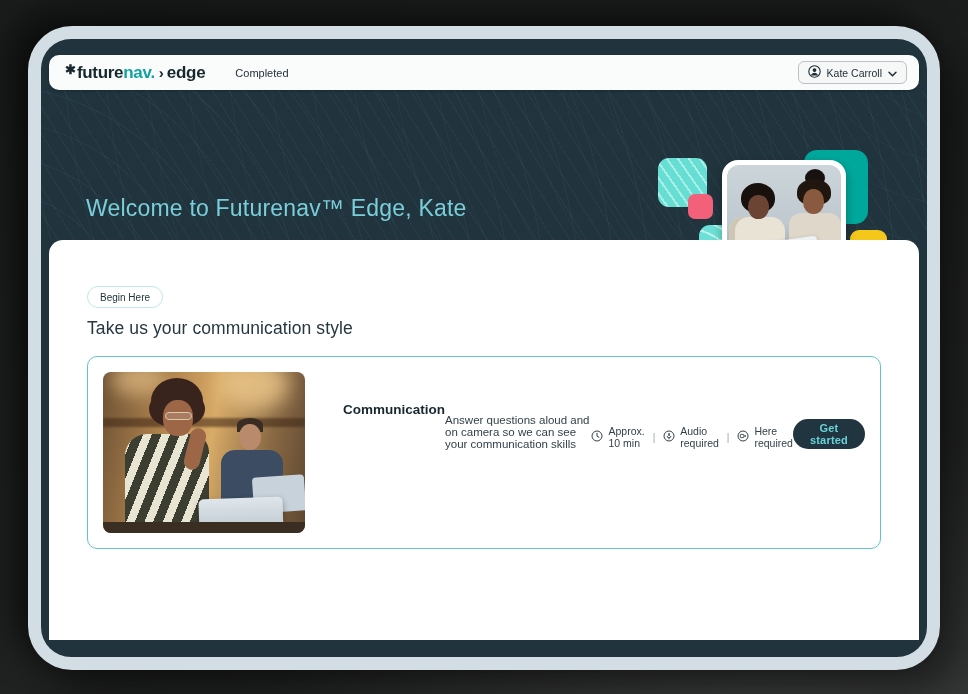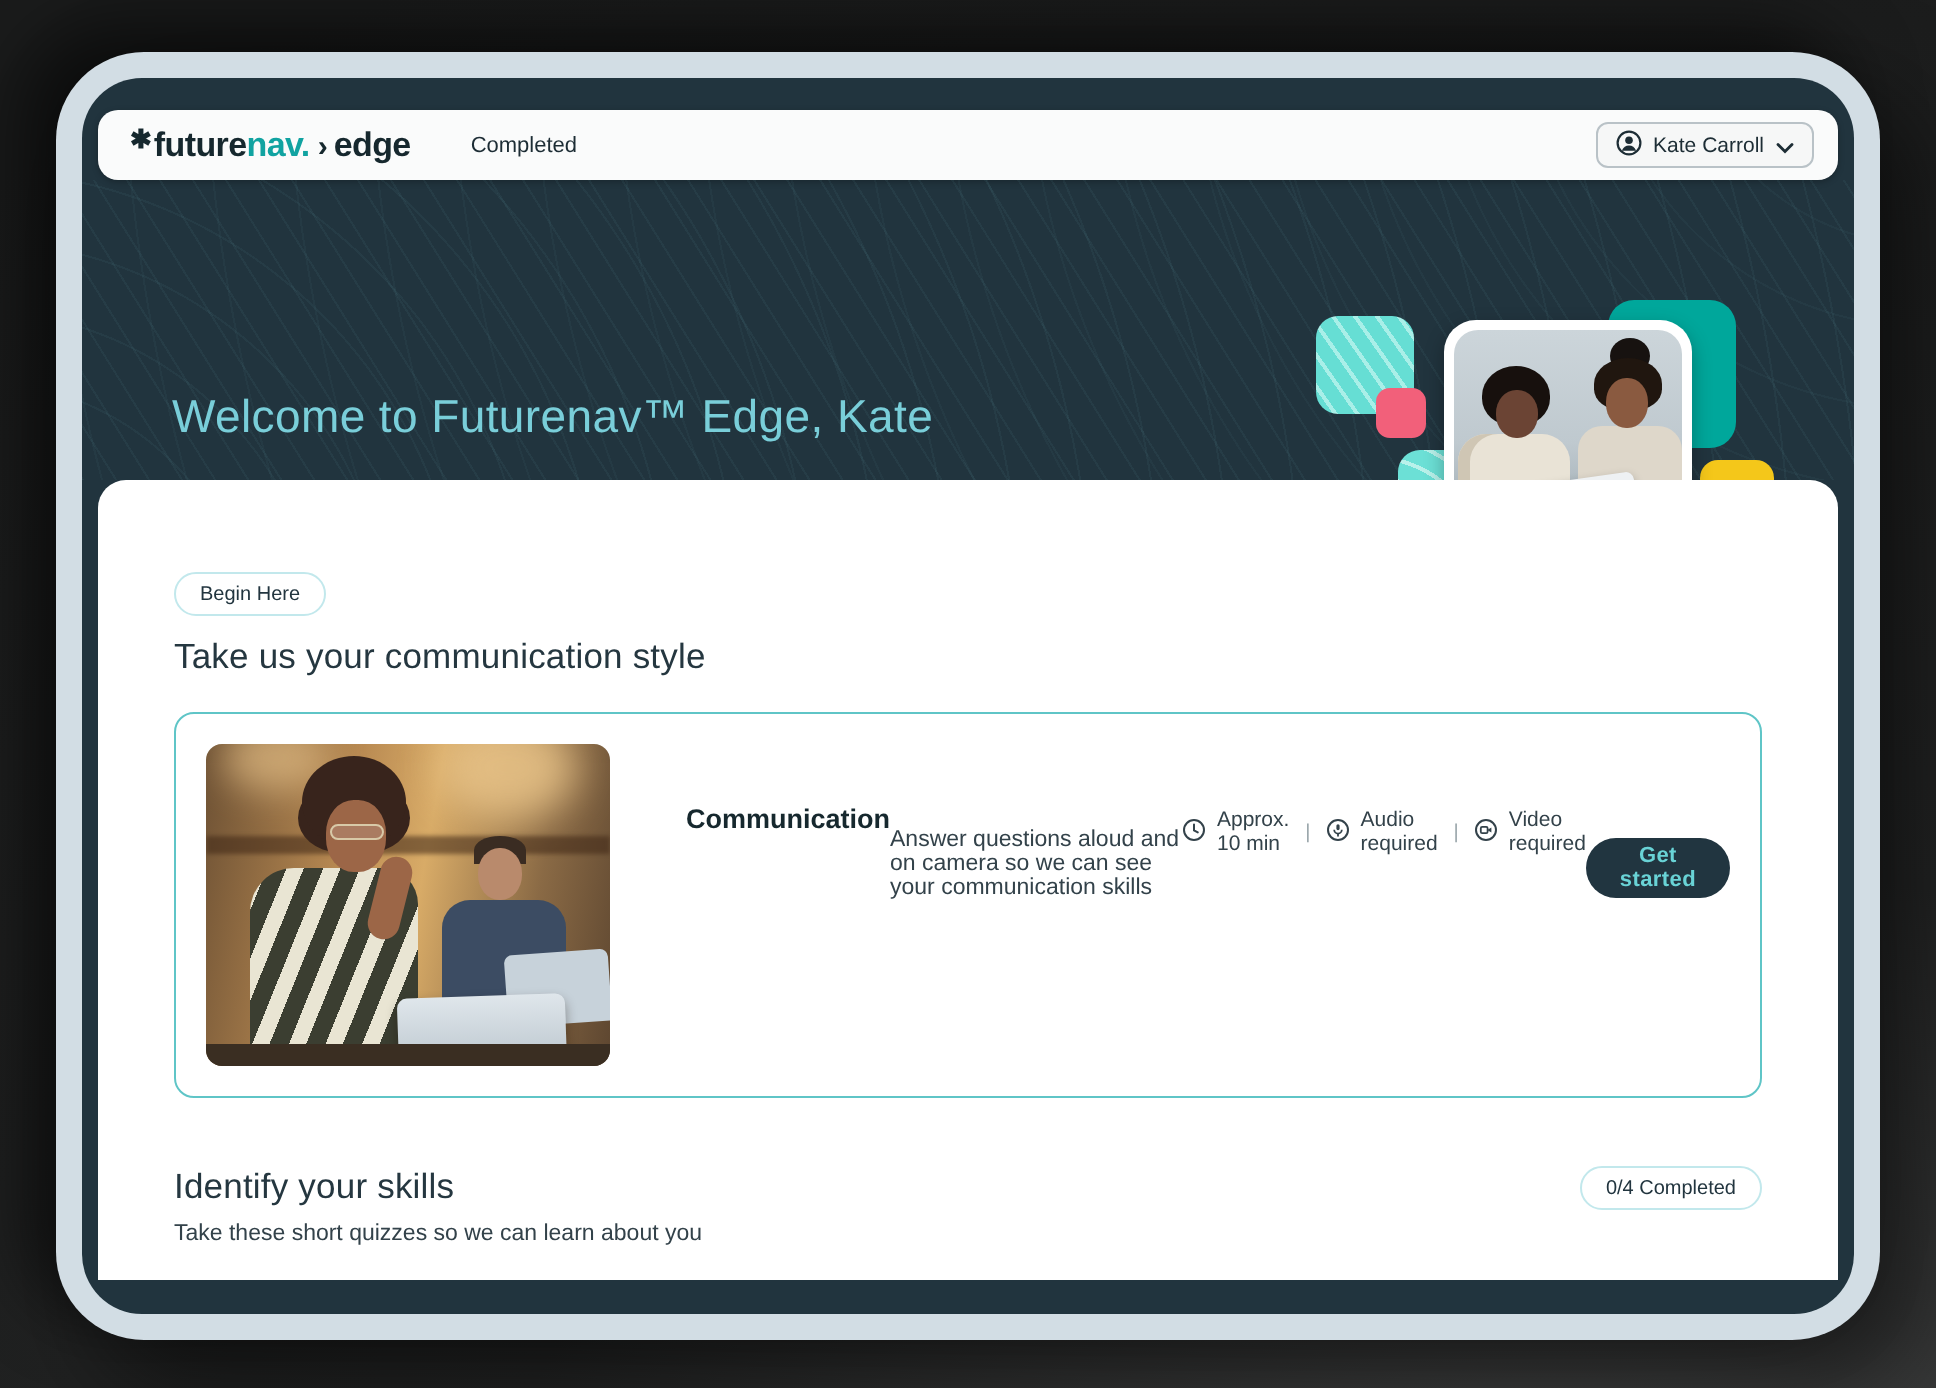--- a/index.html
+++ b/index.html
@@ -123,21 +123,21 @@
   .cp-body { left:22px; top:62px; width:84px; height:99px; border-radius:22px 18px 0 0;
     background:repeating-linear-gradient(112deg, #e9e5d3 0 8px, #3b3e31 8px 17px); }
   .cp-arm { left:84px; top:56px; width:16px; height:42px; border-radius:8px; background:#9c6647; transform:rotate(14deg); }
   .cp-laptop { left:96px; top:126px; width:84px; height:38px; border-radius:5px 5px 0 0;
     background:linear-gradient(180deg,#dfe6eb,#b9c4cc); transform:rotate(-2deg); box-shadow:0 3px 6px rgba(30,18,8,.4); }
   .cp-desk { left:0; top:150px; width:202px; height:12px; background:#3a2e22; }
 
   .card-body { padding:30px 0 0 38px; display:flex; align-items:flex-start; }
   .card-title { font-size:13.5px; font-weight:700; color:#16282e; }
   .card-desc { margin-top:12px; font-size:11.5px; color:#33424a; }
-  .meta-row { margin-top:2px; display:flex; align-items:center; gap:8px; font-size:10.5px; color:#33424a; }
+  .meta-row { margin-top:23px; display:flex; align-items:center; gap:8px; font-size:10.5px; color:#33424a; }
   .meta-item { display:flex; align-items:center; gap:5px; }
   .meta-div { color:#9aa6ab; font-size:10px; }
   .cta {
     margin-top:17px; height:30px; padding:0 17px; border:none; border-radius:16px;
     background:#213540; color:#69d3d6; font-size:11px; font-weight:700; cursor:pointer;
     font-family:"Liberation Sans", sans-serif; letter-spacing:.2px;
   }
 
   
   .skills-header { margin-top:34px; display:flex; align-items:flex-start; justify-content:space-between; }
@@ -248,33 +248,26 @@
               </span>
               <span class="meta-div">|</span>
               <span class="meta-item">
                 <span class="icon-svg">
                   <svg width="12" height="12" viewBox="0 0 12 12" fill="none">
                     <circle cx="6" cy="6" r="5" stroke="#33424a" stroke-width="1"></circle>
                     <rect x="3.4" y="4.4" width="3.4" height="3.2" rx="0.7" stroke="#33424a" stroke-width="0.9"></rect>
                     <path d="M7 5.7l1.7-1v2.6l-1.7-1z" fill="#33424a"></path>
                   </svg>
                 </span>
-                <span>Video required</span>
+                <span>Here required</span>
               </span>
             </div>
             <button class="cta">Get started</button>
           </div>
         </section>
 
-        <div class="skills-header">
-          <div>
-            <h2 class="section-title" style="margin-top:0;">Identify your skills</h2>
-            <p class="skills-sub">Take these short quizzes so we can learn about you</p>
-          </div>
-          <span class="badge">0/4 Completed</span>
-        </div>
 
         
       </main>
 
     </div>
   </div>
 </div>
 
 </body></html>

